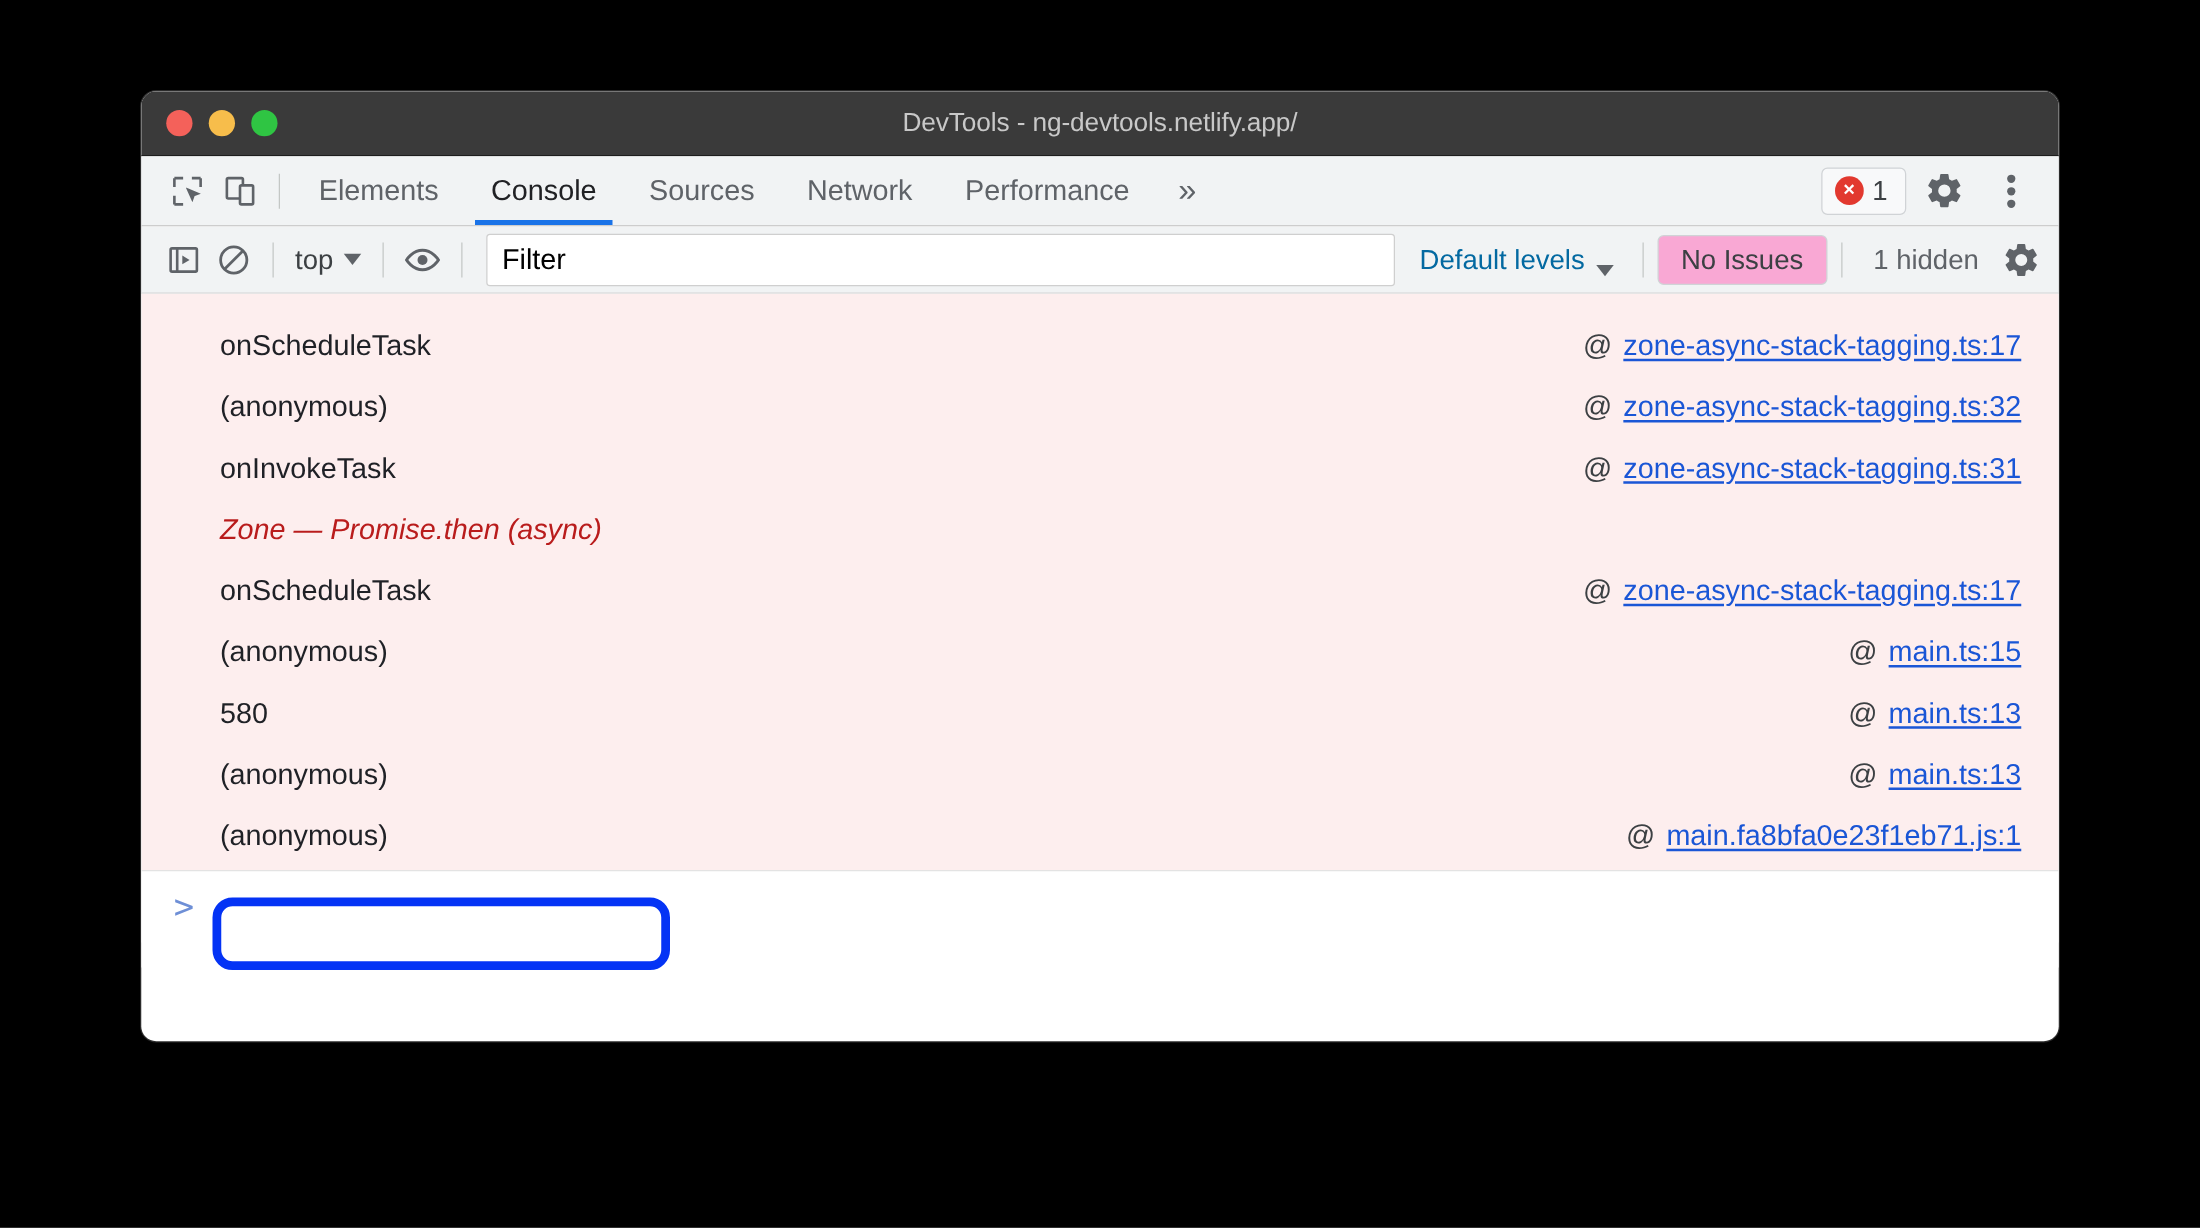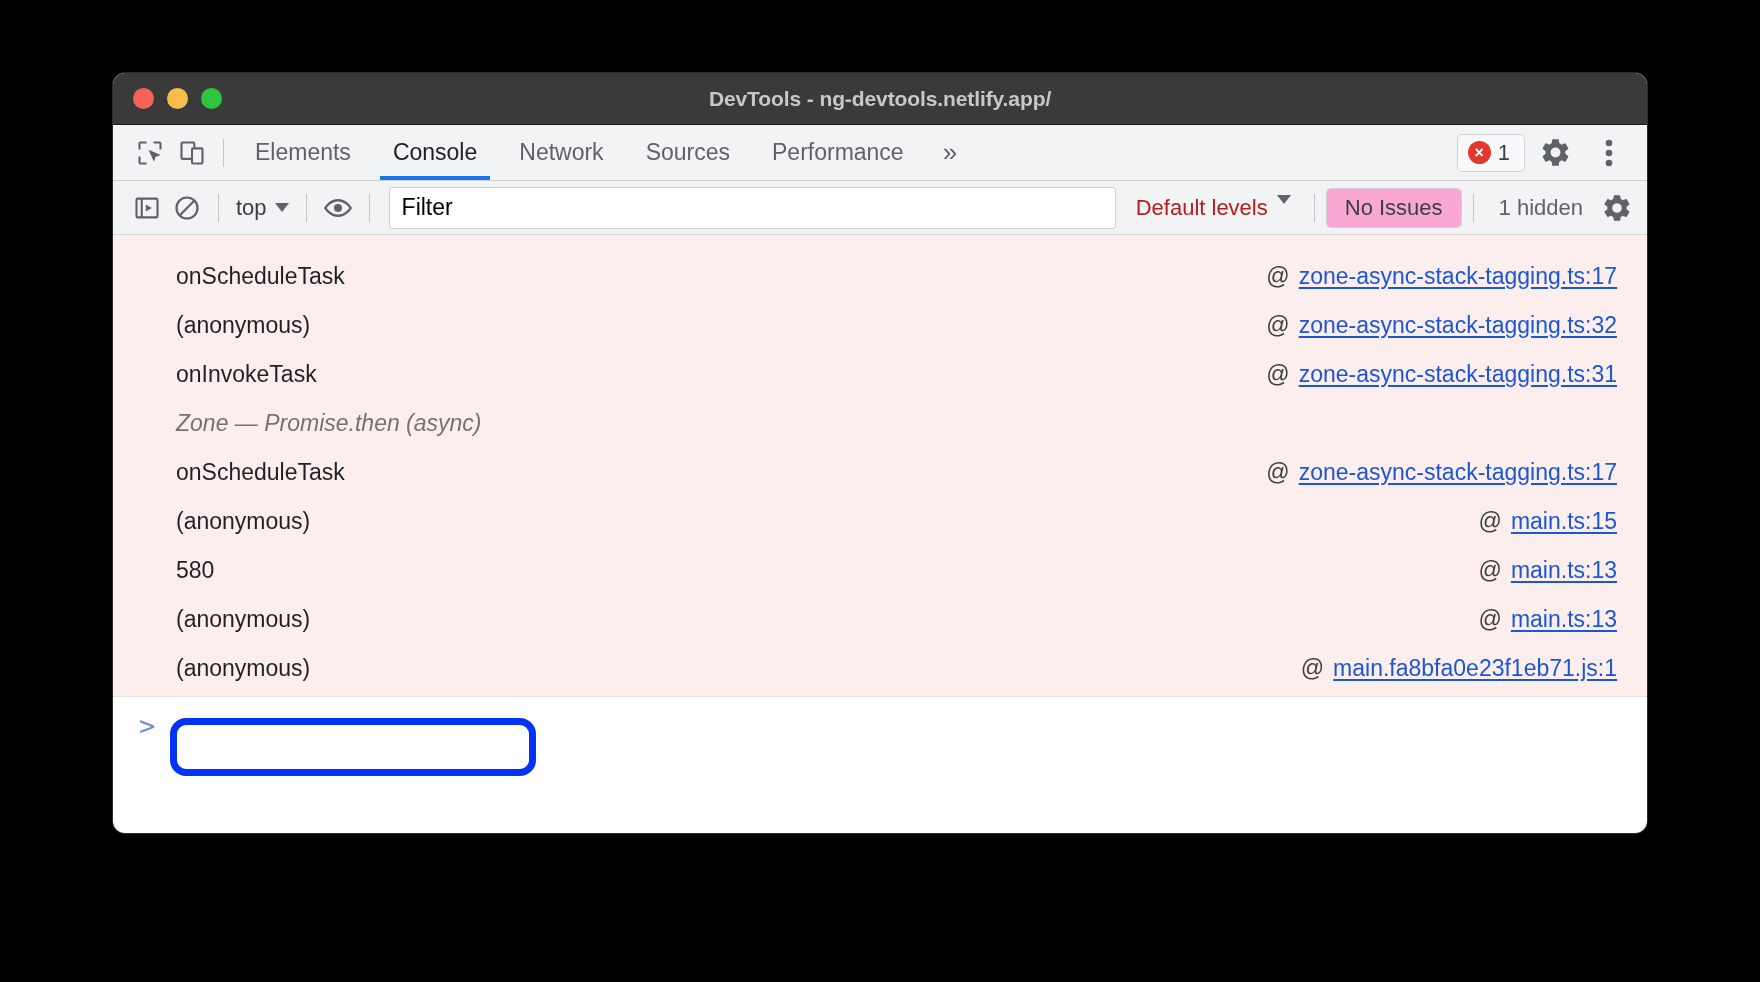--- a/index.html
+++ b/index.html
@@ -43,21 +43,21 @@
   .light { width: 21px; height: 21px; border-radius: 50%; }
   .light.red    { background: #f4615a; }
   .light.yellow { background: #f7bd4b; }
   .light.green  { background: #2fc543; }
   .title {
     position: absolute;
     left: 0; right: 0;
     text-align: center;
     color: #c8c8c8;
     font-size: 21px;
-    font-weight: bold;
+    font-weight: normal;
     letter-spacing: -0.1px;
     pointer-events: none;
   }
 
   
   .tabbar {
     height: 56px;
     background: #f1f3f4;
     display: flex;
     align-items: center;
@@ -171,22 +171,22 @@
     margin: 0 8px;
     display: flex; align-items: center;
     padding: 0 12px;
     min-width: 60px;
   }
   .filter-input span {
     font-size: 23px;
     color: #000000;
   }
   .levels {
-    display: flex; align-items: flex-start; gap: 9px;
-    font-size: 22px; color: #b91c1c;
+    display: flex; align-items: flex-end; gap: 9px;
+    font-size: 22px; color: #0369a1;
     padding: 0 12px;
     flex: none;
   }
   .issues-btn {
     border: 1px solid #d0d3d6;
     border-radius: 5px;
     background: #f9a8d4;
     height: 40px;
     display: flex; align-items: center;
     padding: 0 18px;
@@ -220,21 +220,21 @@
     padding-right: 30px;
     font-family: Liberation Sans, sans-serif;
     font-size: 23px;
     color: #1f2126;
     white-space: nowrap;
     gap: 20px;
   }
   .frame-name { flex: none; }
   .frame-name.async {
     font-style: italic;
-    color: #737373;
+    color: #b91c1c;
   }
   .frame-right {
     margin-left: auto;
     display: flex;
     align-items: baseline;
     gap: 9px;
     flex: none;
   }
   .at-sign { color: #3c4043; }
   .src-link {
@@ -312,22 +312,22 @@
           <rect x="3" y="3" width="11" height="14" rx="1"></rect>
           <rect x="12" y="8" width="9" height="13" rx="1" fill="#f1f3f4"></rect>
         </svg>
       </div>
 
       <div class="tb-sep"></div>
 
       <div class="tabs">
         <div class="tab">Elements</div>
         <div class="tab active">Console</div>
+        <div class="tab">Sources</div>
         <div class="tab">Network</div>
-        <div class="tab">Sources</div>
         <div class="tab">Performance</div>
         <div class="more-tabs">»</div>
       </div>
 
       <div class="tabbar-right">
         <div class="err-badge">
           <div class="err-circle">×</div>
           <div class="err-count">1</div>
         </div>
         <div class="gear-big">

